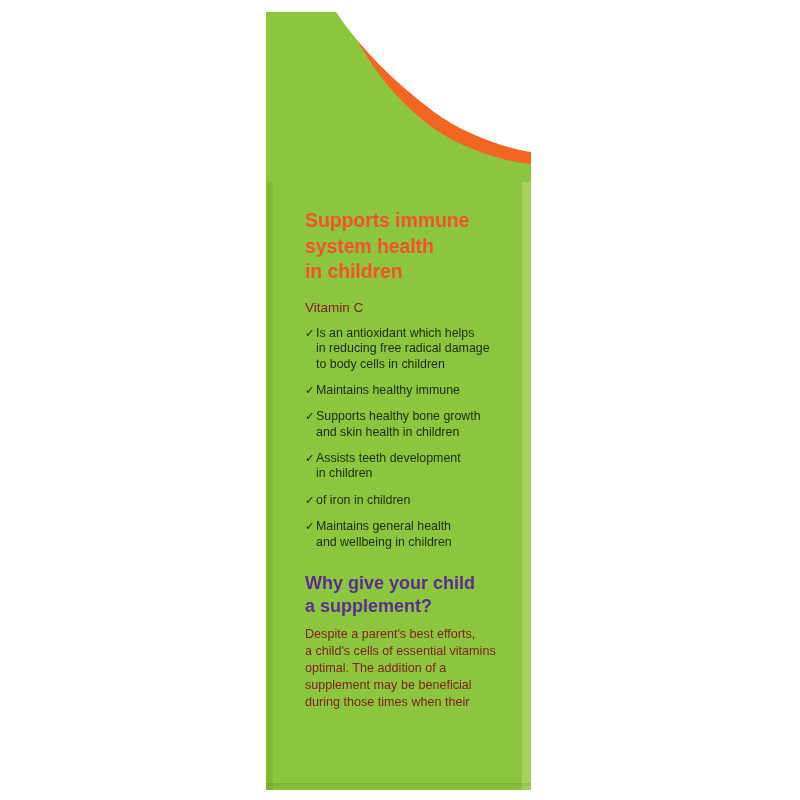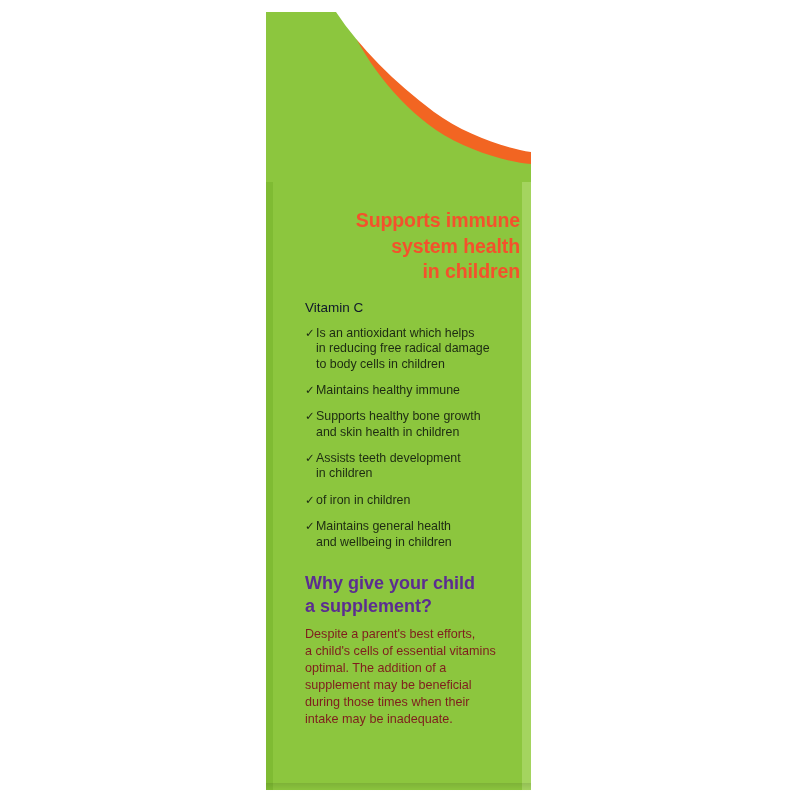--- a/index.html
+++ b/index.html
@@ -71,24 +71,24 @@
   }
 
   .headline {
     color: #f4512c;
     font-size: 19.5px;
     font-weight: bold;
     line-height: 1.32;
     letter-spacing: -0.1px;
     margin: 0 0 14px 0;
   }
-  .headline .ln { display: block; text-align: right; }
+  .headline .ln { display: block; }
 
   .nutrient {
-    color: #0f172a;
+    color: #7f1d1d;
     font-size: 13.5px;
     line-height: 1.3;
     margin: 0 0 9px 0;
   }
 
   ul.benefits {
     list-style: none;
     margin: 0 0 22px 0;
     padding: 0;
   }
@@ -200,21 +200,20 @@
         <span class="ln">Why give your child</span>
         <span class="ln">a supplement?</span>
       </h2>
 
       <p class="bodycopy">
         <span class="ln">Despite a parent's best efforts,</span>
         <span class="ln">a child's cells of essential vitamins</span>
         <span class="ln">optimal. The addition of a</span>
         <span class="ln">supplement may be beneficial</span>
         <span class="ln">during those times when their</span>
-        <span class="ln">intake may be inadequate.</span>
       </p>
 
     </div>
   </div>
 
   <div class="box-bottom-shadow"></div>
 
 </div>
 
 </body></html>

